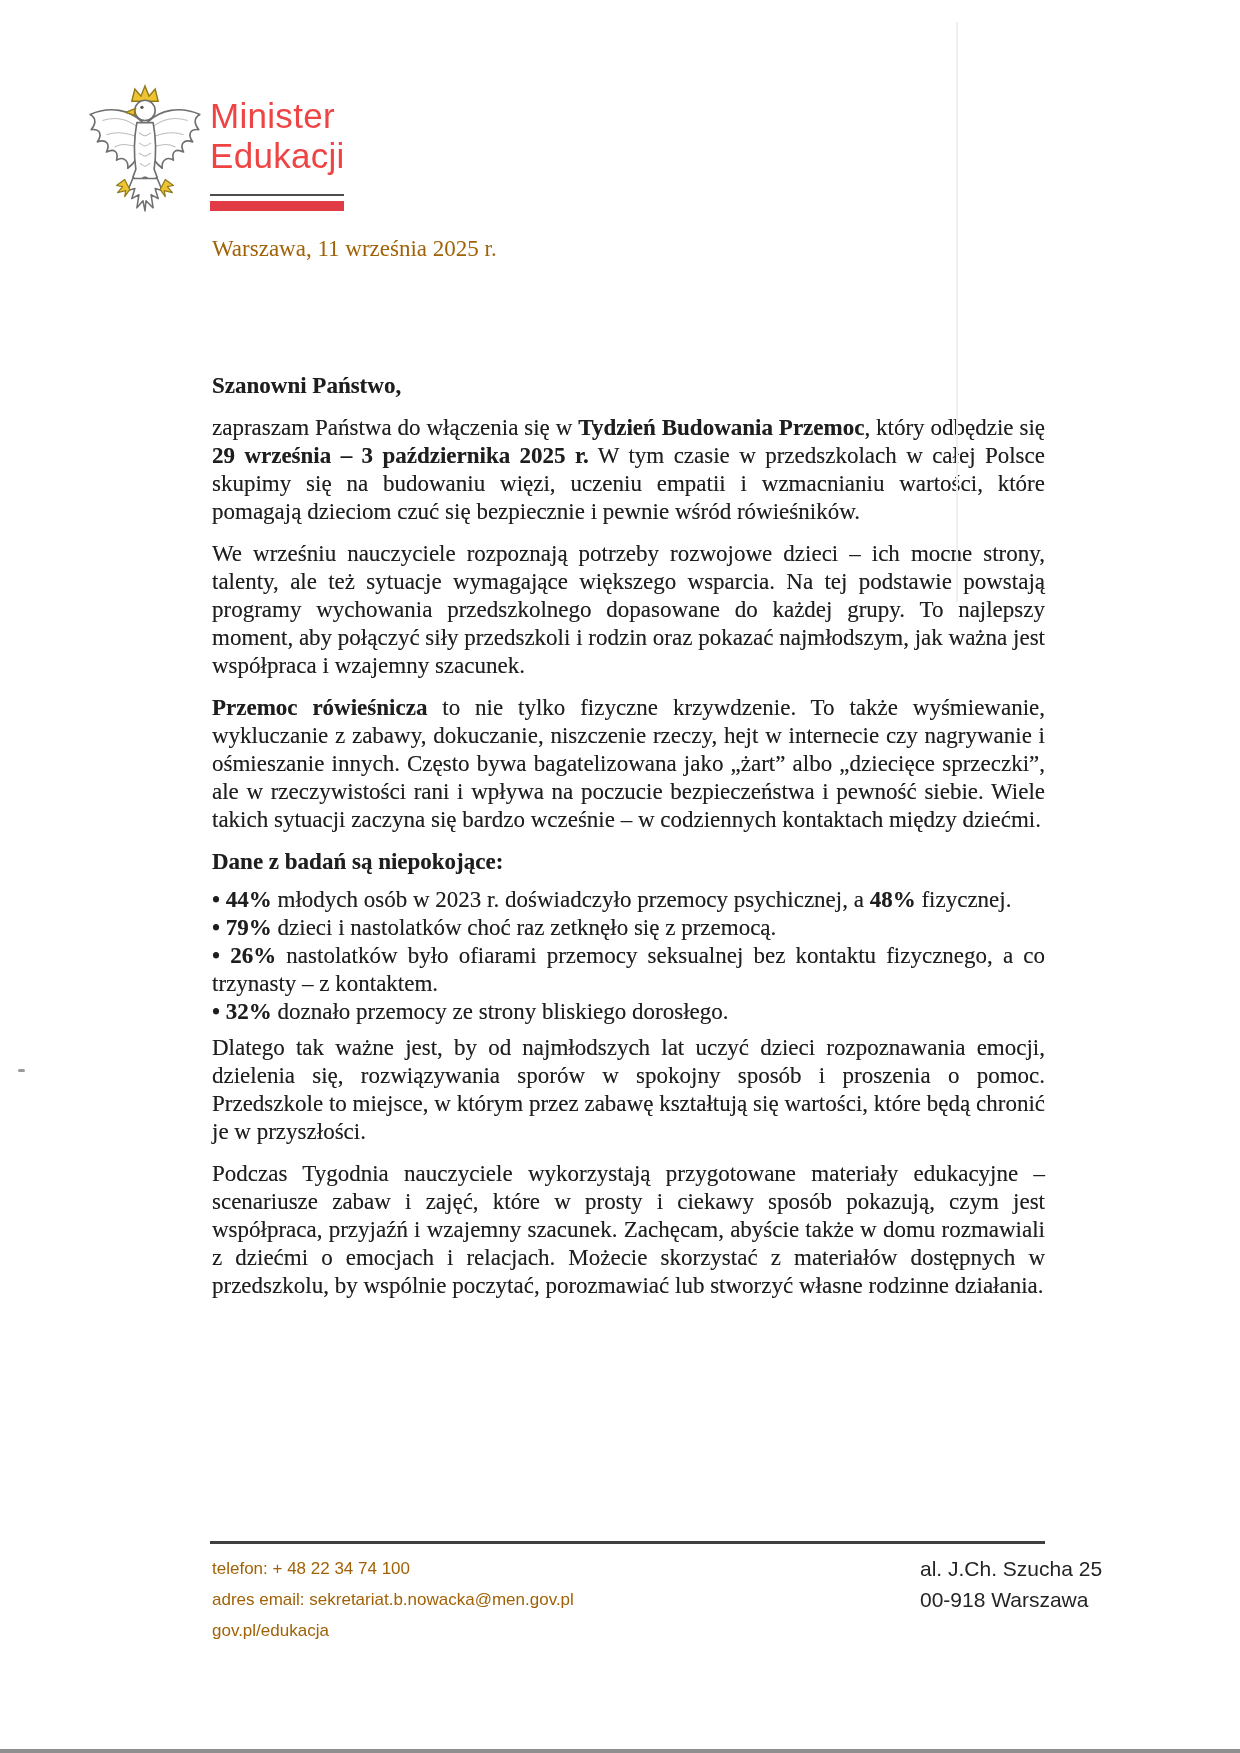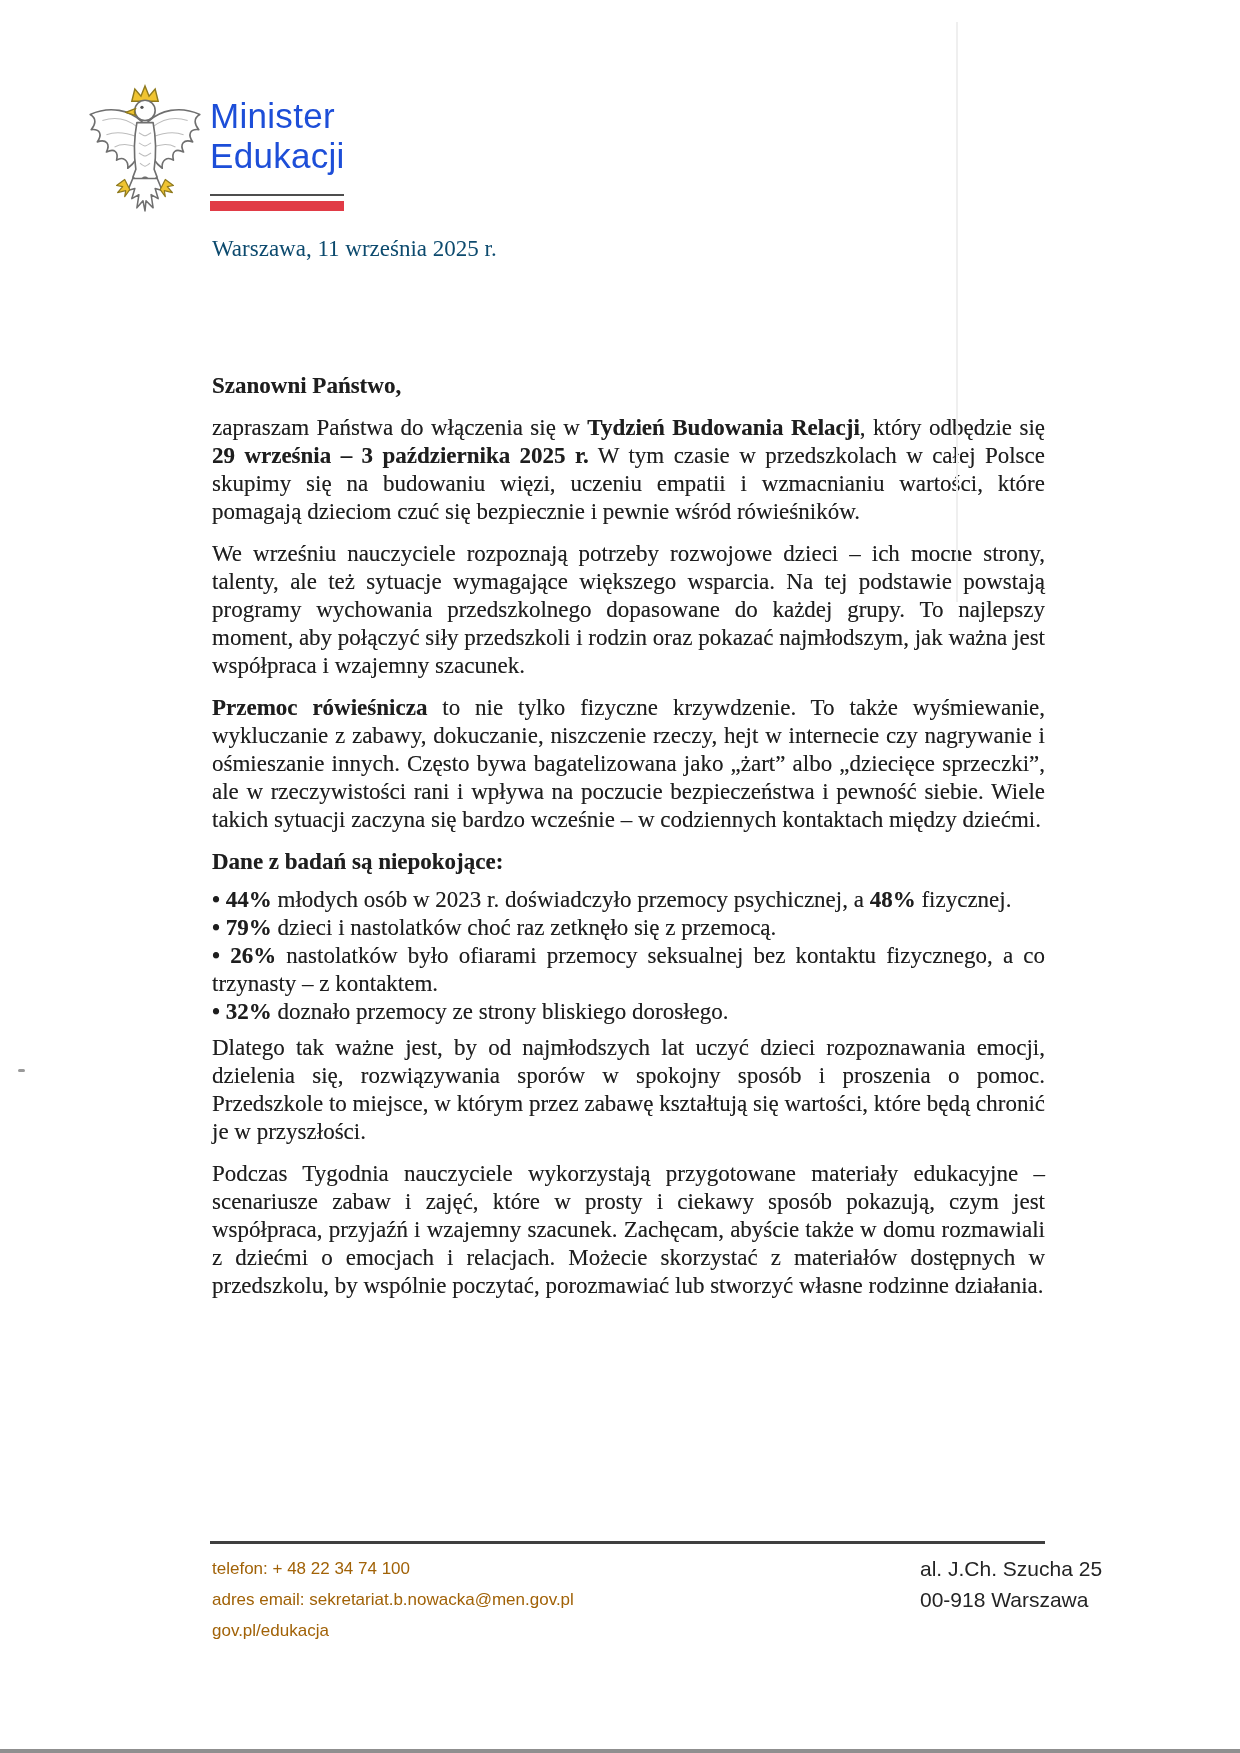--- a/index.html
+++ b/index.html
@@ -10,26 +10,26 @@
   html,body{margin:0;padding:0;background:#fff;}
   .page{
     position:relative;width:1240px;height:1753px;background:#ffffff;
     font-family:"Liberation Serif", serif;color:var(--ink);overflow:hidden;
   }
   
   .eagle{position:absolute;left:84px;top:84px;width:122px;height:134px;}
   .brand-text{
     position:absolute;left:210px;top:96px;
     font-family:"Liberation Sans", sans-serif;
-    font-size:35px;line-height:40px;color:#1d4ed8;letter-spacing:.3px;
+    font-size:35px;line-height:40px;color:#ef4444;letter-spacing:.3px;
   }
   .flag-line{position:absolute;left:210px;top:194px;width:134px;height:2px;background:#4d4d4d;}
   .flag-red{position:absolute;left:210px;top:201px;width:134px;height:10px;background:var(--flag-red);}
   
-  .date{position:absolute;left:212px;top:236px;font-size:23px;color:#0c4a6e;}
+  .date{position:absolute;left:212px;top:236px;font-size:23px;color:#a16207;}
   
   .content{
     position:absolute;left:212px;top:372px;width:833px;
     font-size:23px;line-height:28px;text-align:justify;
     text-shadow:0 0 .5px rgba(20,20,20,.45);
   }
   .greeting{font-weight:bold;margin:0 0 14px 0;text-align:left;}
   .para{margin:0 0 14px 0;}
   .stats-heading{font-weight:bold;margin:12px 0 10px 0;text-align:left;}
   .bullets{margin:0 0 8px 0;}
@@ -94,21 +94,21 @@
   <div class="flag-line"></div>
   <div class="flag-red"></div>
 
   <div class="date">Warszawa, 11 września 2025 r.</div>
 
   <div class="content">
     <div class="greeting">
       <div>Szanowni Państwo,</div>
     </div>
 
-    <p class="para">zapraszam Państwa do włączenia się w <b>Tydzień Budowania Relacji</b>, który odbędzie się <b>29 września – 3 października 2025 r.</b> W tym czasie w przedszkolach w całej Polsce skupimy się na budowaniu więzi, uczeniu empatii i wzmacnianiu wartości, które pomagają dzieciom czuć się bezpiecznie i pewnie wśród rówieśników.</p>
+    <p class="para">zapraszam Państwa do włączenia się w <b>Tydzień Budowania Przemoc</b>, który odbędzie się <b>29 września – 3 października 2025 r.</b> W tym czasie w przedszkolach w całej Polsce skupimy się na budowaniu więzi, uczeniu empatii i wzmacnianiu wartości, które pomagają dzieciom czuć się bezpiecznie i pewnie wśród rówieśników.</p>
     <p class="para">We wrześniu nauczyciele rozpoznają potrzeby rozwojowe dzieci – ich mocne strony, talenty, ale też sytuacje wymagające większego wsparcia. Na tej podstawie powstają programy wychowania przedszkolnego dopasowane do każdej grupy. To najlepszy moment, aby połączyć siły przedszkoli i rodzin oraz pokazać najmłodszym, jak ważna jest współpraca i wzajemny szacunek.</p>
     <p class="para"><b>Przemoc rówieśnicza</b> to nie tylko fizyczne krzywdzenie. To także wyśmiewanie, wykluczanie z zabawy, dokuczanie, niszczenie rzeczy, hejt w internecie czy nagrywanie i ośmieszanie innych. Często bywa bagatelizowana jako „żart” albo „dziecięce sprzeczki”, ale w rzeczywistości rani i wpływa na poczucie bezpieczeństwa i pewność siebie. Wiele takich sytuacji zaczyna się bardzo wcześnie – w codziennych kontaktach między dziećmi.</p>
 
     <p class="stats-heading">Dane z badań są niepokojące:</p>
 
     <div class="bullets">
       <p class="bullet"><b>• 44%</b> młodych osób w 2023 r. doświadczyło przemocy psychicznej, a <b>48%</b> fizycznej.</p>
       <p class="bullet"><b>• 79%</b> dzieci i nastolatków choć raz zetknęło się z przemocą.</p>
       <p class="bullet"><b>• 26%</b> nastolatków było ofiarami przemocy seksualnej bez kontaktu fizycznego, a co trzynasty – z kontaktem.</p>
       <p class="bullet"><b>• 32%</b> doznało przemocy ze strony bliskiego dorosłego.</p>

